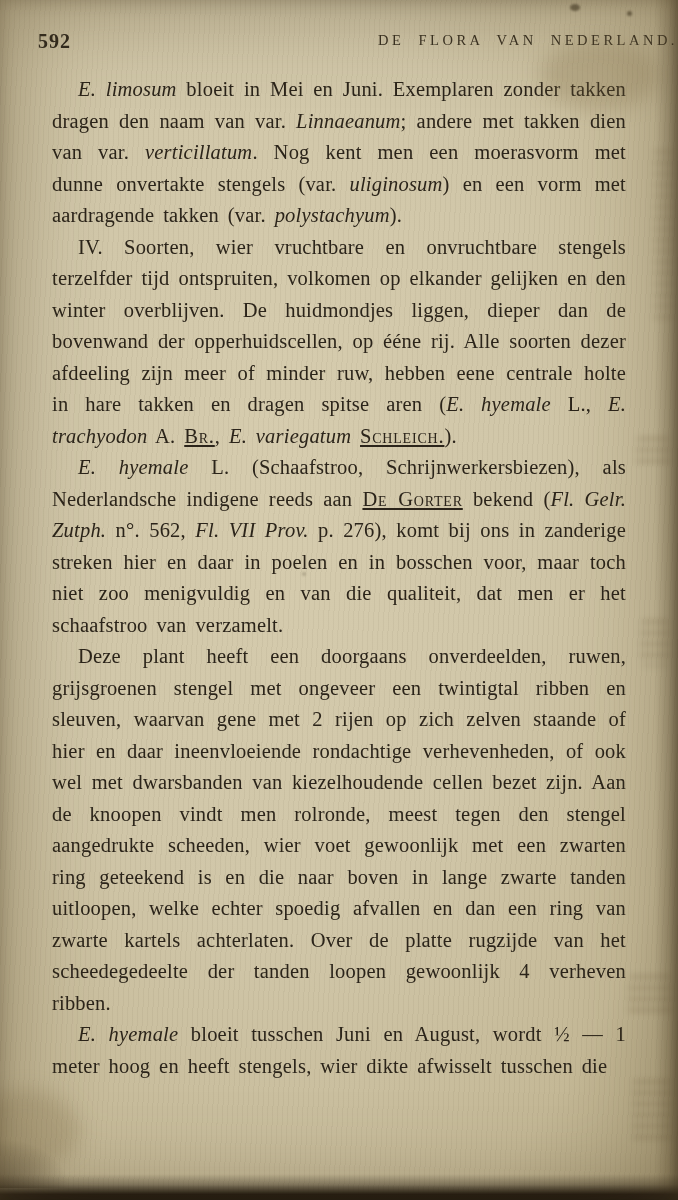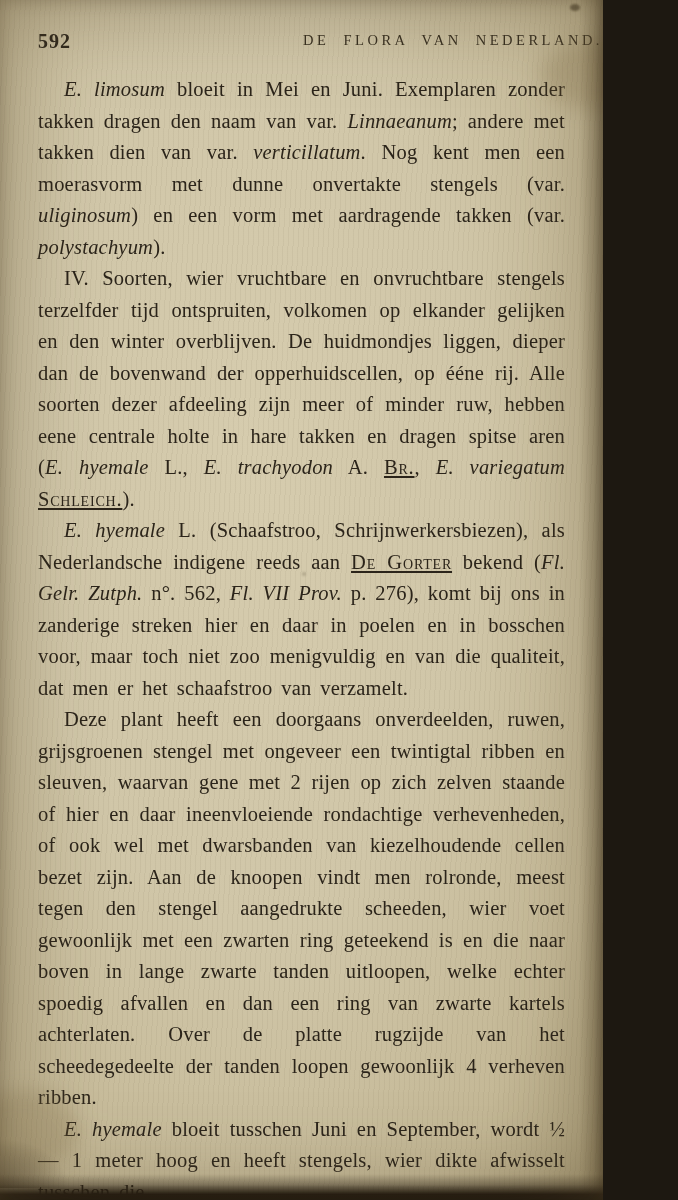--- a/index.html
+++ b/index.html
@@ -2,21 +2,21 @@
 <html lang="nl"><head>
 <meta charset="utf-8">
 <style>
   html,body{margin:0;padding:0;}
   body{
     width:678px;height:1200px;overflow:hidden;
     background:#1d1811;
     font-family:"Liberation Serif",serif;
   }
   .page{
-    position:relative;width:603px;height:1200px;overflow:hidden;
+    position:relative;width:678px;height:1200px;overflow:hidden;
     background:
       radial-gradient(ellipse at 42% 38%, #d6ccae 0%, #d0c6a8 45%, #c4b896 78%, #a99c78 100%);
   }
   .vignette{
     position:absolute;inset:0;pointer-events:none;
     box-shadow:inset 0 0 90px rgba(92,76,46,.5), inset 0 0 16px rgba(64,50,28,.3);
   }
   .grain{
     position:absolute;inset:0;pointer-events:none;opacity:.05;
     background:repeating-linear-gradient(93deg,#3a2d17 0 1px,transparent 1px 5px);
@@ -32,21 +32,21 @@
   .header{position:relative;height:26px;margin-top:32px;}
   .page-number{
     position:absolute;left:38px;top:-2px;
     font-size:20px;font-weight:bold;letter-spacing:1px;color:#2d261b;
   }
   .running-title{
     text-align:right;font-size:14.5px;letter-spacing:3.5px;word-spacing:7px;
     color:#362e20;
   }
   .content{
-    position:relative;margin-top:16px;padding:0 38px;
+    position:relative;margin-top:16px;padding:0 52px;
     color:#2b241a;font-size:20.5px;line-height:31.5px;
     text-align:justify;word-spacing:3.5px;letter-spacing:.2px;
     hyphens:auto;
   }
   .para{margin:0;text-indent:26px;}
   .it{font-style:italic;}
   .sc{font-variant:small-caps;letter-spacing:.8px;text-decoration:underline;}
   
   .speck{position:absolute;background:rgba(42,32,16,.55);border-radius:50%;filter:blur(1px);}
   .smudge{
@@ -67,21 +67,21 @@
   <div class="header">
     <span class="page-number">592</span>
     <div class="running-title">DE FLORA VAN NEDERLAND.</div>
   </div>
 
   <div class="content">
     <p class="para"><span class="it">E. limosum</span><span> bloeit in Mei en Juni. Exemplaren zonder takken dragen den naam van var. </span><span class="it">Linnaeanum</span><span>; andere met takken dien van var. </span><span class="it">verticillatum</span><span>. Nog kent men een moerasvorm met dunne onvertakte stengels (var. </span><span class="it">uliginosum</span><span>) en een vorm met aardragende takken (var. </span><span class="it">polystachyum</span><span>).</span></p>
     <p class="para"><span>IV. Soorten, wier vruchtbare en onvruchtbare stengels terzelfder tijd ontspruiten, volkomen op elkander gelijken en den winter overblijven. De huidmondjes liggen, dieper dan de bovenwand der opperhuidscellen, op ééne rij. Alle soorten dezer afdeeling zijn meer of minder ruw, hebben eene centrale holte in hare takken en dragen spitse aren (</span><span class="it">E. hyemale</span><span> L., </span><span class="it">E. trachyodon</span><span> A. </span><span class="sc">Br.</span><span>, </span><span class="it">E. variegatum</span><span> </span><span class="sc">Schleich.</span><span>).</span></p>
     <p class="para"><span class="it">E. hyemale</span><span> L. (Schaafstroo, Schrijnwerkersbiezen), als Nederlandsche indigene reeds aan </span><span class="sc">De Gorter</span><span> bekend (</span><span class="it">Fl. Gelr. Zutph.</span><span> n°. 562, </span><span class="it">Fl. VII Prov.</span><span> p. 276), komt bij ons in zanderige streken hier en daar in poelen en in bosschen voor, maar toch niet zoo menigvuldig en van die qualiteit, dat men er het schaafstroo van verzamelt.</span></p>
     <p class="para"><span>Deze plant heeft een doorgaans onverdeelden, ruwen, grijsgroenen stengel met ongeveer een twintigtal ribben en sleuven, waarvan gene met 2 rijen op zich zelven staande of hier en daar ineenvloeiende rondachtige verhevenheden, of ook wel met dwarsbanden van kiezelhoudende cellen bezet zijn. Aan de knoopen vindt men rolronde, meest tegen den stengel aangedrukte scheeden, wier voet gewoonlijk met een zwarten ring geteekend is en die naar boven in lange zwarte tanden uitloopen, welke echter spoedig afvallen en dan een ring van zwarte kartels achterlaten. Over de platte rugzijde van het scheedegedeelte der tanden loopen gewoonlijk 4 verheven ribben.</span></p>
-    <p class="para"><span class="it">E. hyemale</span><span> bloeit tusschen Juni en September, wordt ½ — 1 meter hoog en heeft stengels, wier dikte afwisselt tusschen die</span></p>
+    <p class="para"><span class="it">E. hyemale</span><span> bloeit tusschen Juni en August, wordt ½ — 1 meter hoog en heeft stengels, wier dikte afwisselt tusschen die</span></p>
   </div>
 
   <div class="speck" style="left:570px;top:4px;width:10px;height:7px;"></div>
   <div class="speck" style="left:627px;top:11px;width:5px;height:5px;"></div>
   <div class="speck" style="left:302px;top:572px;width:4px;height:4px;opacity:.4;"></div>
   <div class="smudge" style="left:636px;top:437px;width:34px;height:30px;"></div>
   <div class="smudge" style="left:640px;top:620px;width:30px;height:46px;"></div>
   <div class="smudge" style="left:628px;top:975px;width:44px;height:40px;"></div>
   <div class="smudge" style="left:632px;top:1080px;width:40px;height:60px;"></div>
   <div class="smudge" style="left:652px;top:150px;width:22px;height:170px;opacity:.35;"></div>

